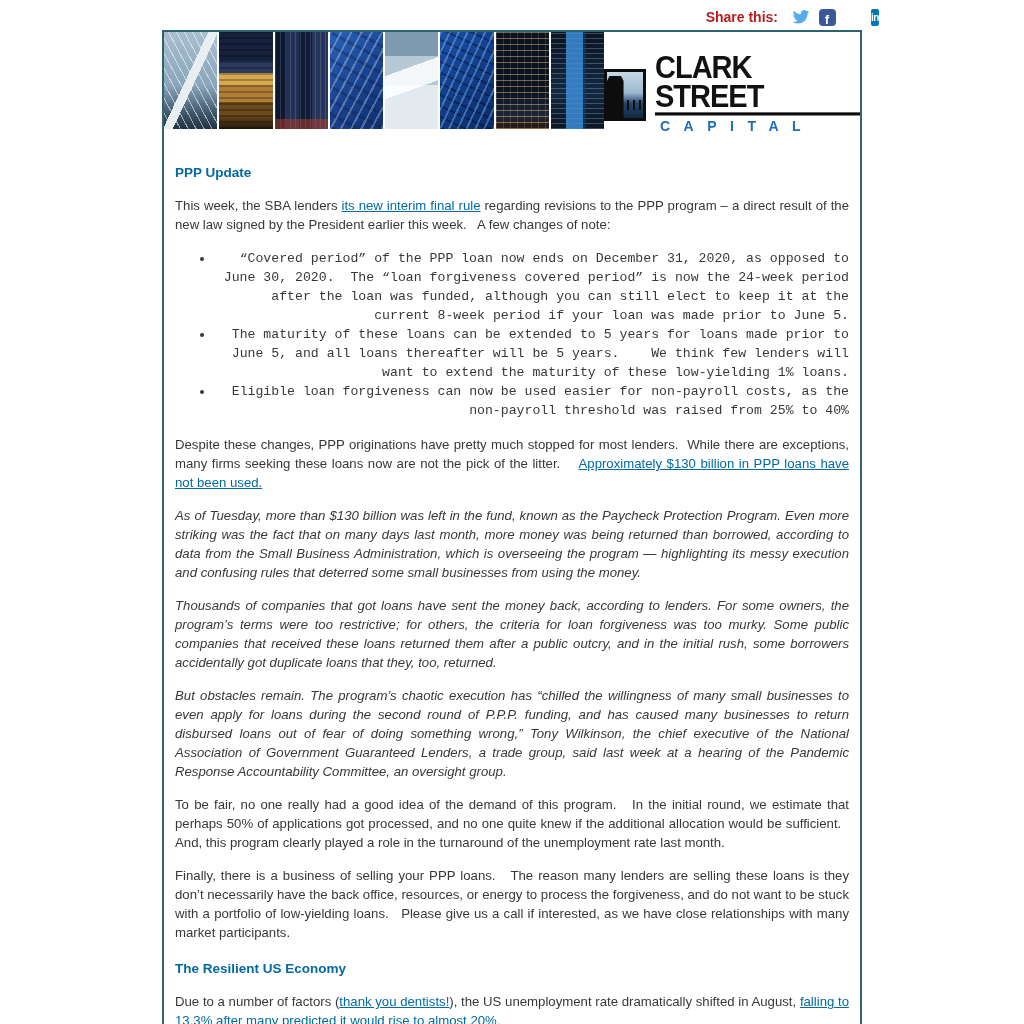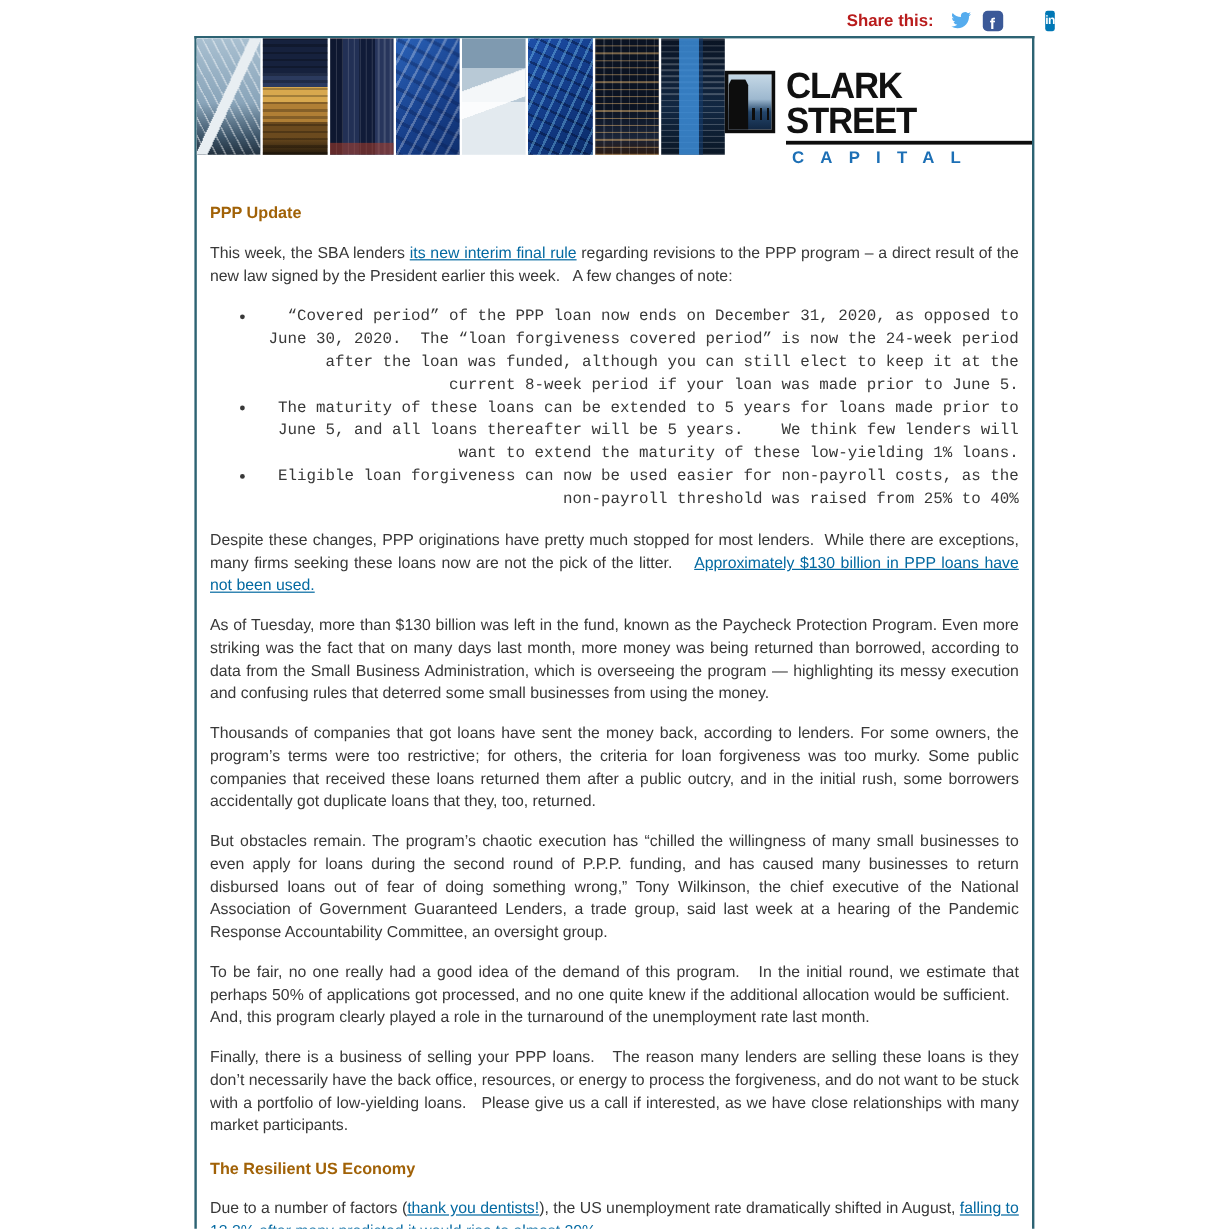--- a/index.html
+++ b/index.html
@@ -20,37 +20,37 @@
   .banner > div { flex:1; height:97px; }
   .s1{background:linear-gradient(115deg,transparent 0 45%,#e8eef2 45% 55%,transparent 55%),repeating-linear-gradient(62deg,rgba(255,255,255,.55) 0 1px,transparent 1px 7px),linear-gradient(180deg,#a8bfd0 0%,#8aa5ba 55%,#3c5468 85%,#22313f 100%);}
   .s2{background:repeating-linear-gradient(0deg,rgba(0,0,0,.25) 0 2px,transparent 2px 6px),linear-gradient(180deg,#16213d 0 30%,#2b3a5e 30% 42%,#d8a84e 42% 55%,#b07f35 55% 72%,#6b4a1e 72% 85%,#241a0c 100%);}
   .s3{background:linear-gradient(0deg,rgba(170,60,40,.55) 0 10%,transparent 10%),repeating-linear-gradient(90deg,rgba(255,255,255,.14) 0 1px,transparent 1px 5px),linear-gradient(90deg,#0e1730 0 20%,#223055 20% 45%,#101b38 45% 70%,#27355c 70% 100%);}
   .s4{background:repeating-linear-gradient(118deg,rgba(255,255,255,.28) 0 2px,transparent 2px 9px),repeating-linear-gradient(28deg,rgba(10,30,80,.35) 0 3px,transparent 3px 12px),linear-gradient(135deg,#2a62b8 0%,#173f8a 60%,#0f2f6e 100%);}
   .s5{background:linear-gradient(160deg,transparent 0 38%,rgba(255,255,255,.85) 38% 58%,transparent 58%),linear-gradient(180deg,#7f9ab0 0 25%,#b8c9d6 25% 55%,#e3eaef 55% 100%);}
   .s6{background:repeating-linear-gradient(115deg,rgba(140,220,255,.35) 0 2px,transparent 2px 8px),repeating-linear-gradient(25deg,rgba(0,10,40,.4) 0 2px,transparent 2px 10px),linear-gradient(135deg,#1d4fa8 0%,#123a85 55%,#0a2a66 100%);}
   .s7{background:repeating-linear-gradient(0deg,rgba(255,200,120,.45) 0 1px,transparent 1px 6px),repeating-linear-gradient(90deg,rgba(255,255,255,.15) 0 1px,transparent 1px 7px),linear-gradient(180deg,#0b1322 0 60%,#1a2438 85%,#2c1a10 100%);}
   .s8{background:linear-gradient(90deg,transparent 0 28%,rgba(60,140,215,.85) 28% 60%,rgba(20,60,110,.6) 60% 66%,transparent 66%),repeating-linear-gradient(0deg,rgba(255,255,255,.22) 0 1px,transparent 1px 5px),linear-gradient(180deg,#0a1424,#122843 60%,#0a1726);}
 
-  .logo { flex:1; display:flex; align-items:flex-start; justify-content:center; gap:9px; padding-top:10px;margin-top:17px; }
+  .logo { flex:1; display:flex; align-items:center; justify-content:center; gap:9px; padding-top:22px; }
   .logo-mark { width:42px; height:52px; border:3px solid #0d0d0d; position:relative; overflow:hidden;
     background:linear-gradient(180deg,#c5d8e6 0%,#9db8cf 45%,#24466b 68%,#122844 100%); flex-shrink:0; }
   .logo-mark::before { content:""; position:absolute; left:0; top:4px; width:46%; height:92%; background:#0d0d0d;
     clip-path:polygon(15% 0,85% 0,100% 12%,100% 100%,0 100%,0 12%); }
   .logo-mark::after { content:""; position:absolute; right:0; bottom:8px; width:60%; height:10px;
     background:repeating-linear-gradient(90deg,#0d0d0d 0 2px,transparent 2px 6px); }
   .logo-text { display:flex; flex-direction:column; }
   .logo-line1 { font-weight:800; font-size:29px; line-height:28px; letter-spacing:-1px; color:#111111;
     border-bottom:3px solid #0d0d0d; padding-bottom:1px; transform:scaleY(1.05); }
   .logo-line2 { font-weight:bold; font-size:14px; color:#1c6fb5; letter-spacing:13.5px; text-indent:5px; margin-top:3px; }
 
   .content { padding:0 11px; }
-  .h { font-weight:bold; color:#a16207; font-size:13.5px; margin:27px 0 14px 0; }
+  .h { font-weight:bold; color:#0369a1; font-size:13.5px; margin:27px 0 14px 0; }
   .h2 { margin-top:17px; }
   .p { margin:14px 0; text-align:justify; }
-  .it { }
+  .it { font-style:italic; }
   ul { margin:15px 0; padding-left:39px; }
   li { text-align:right;font-family:Liberation Mono, monospace; }
   a.lnk, .lnk { color:#0369a1; text-decoration:underline; cursor:pointer; }
 </style>
 </head>
 <body>
 
 <div class="share-bar">
   <span class="share-label">Share this:</span>
   <span class="share-icon">

